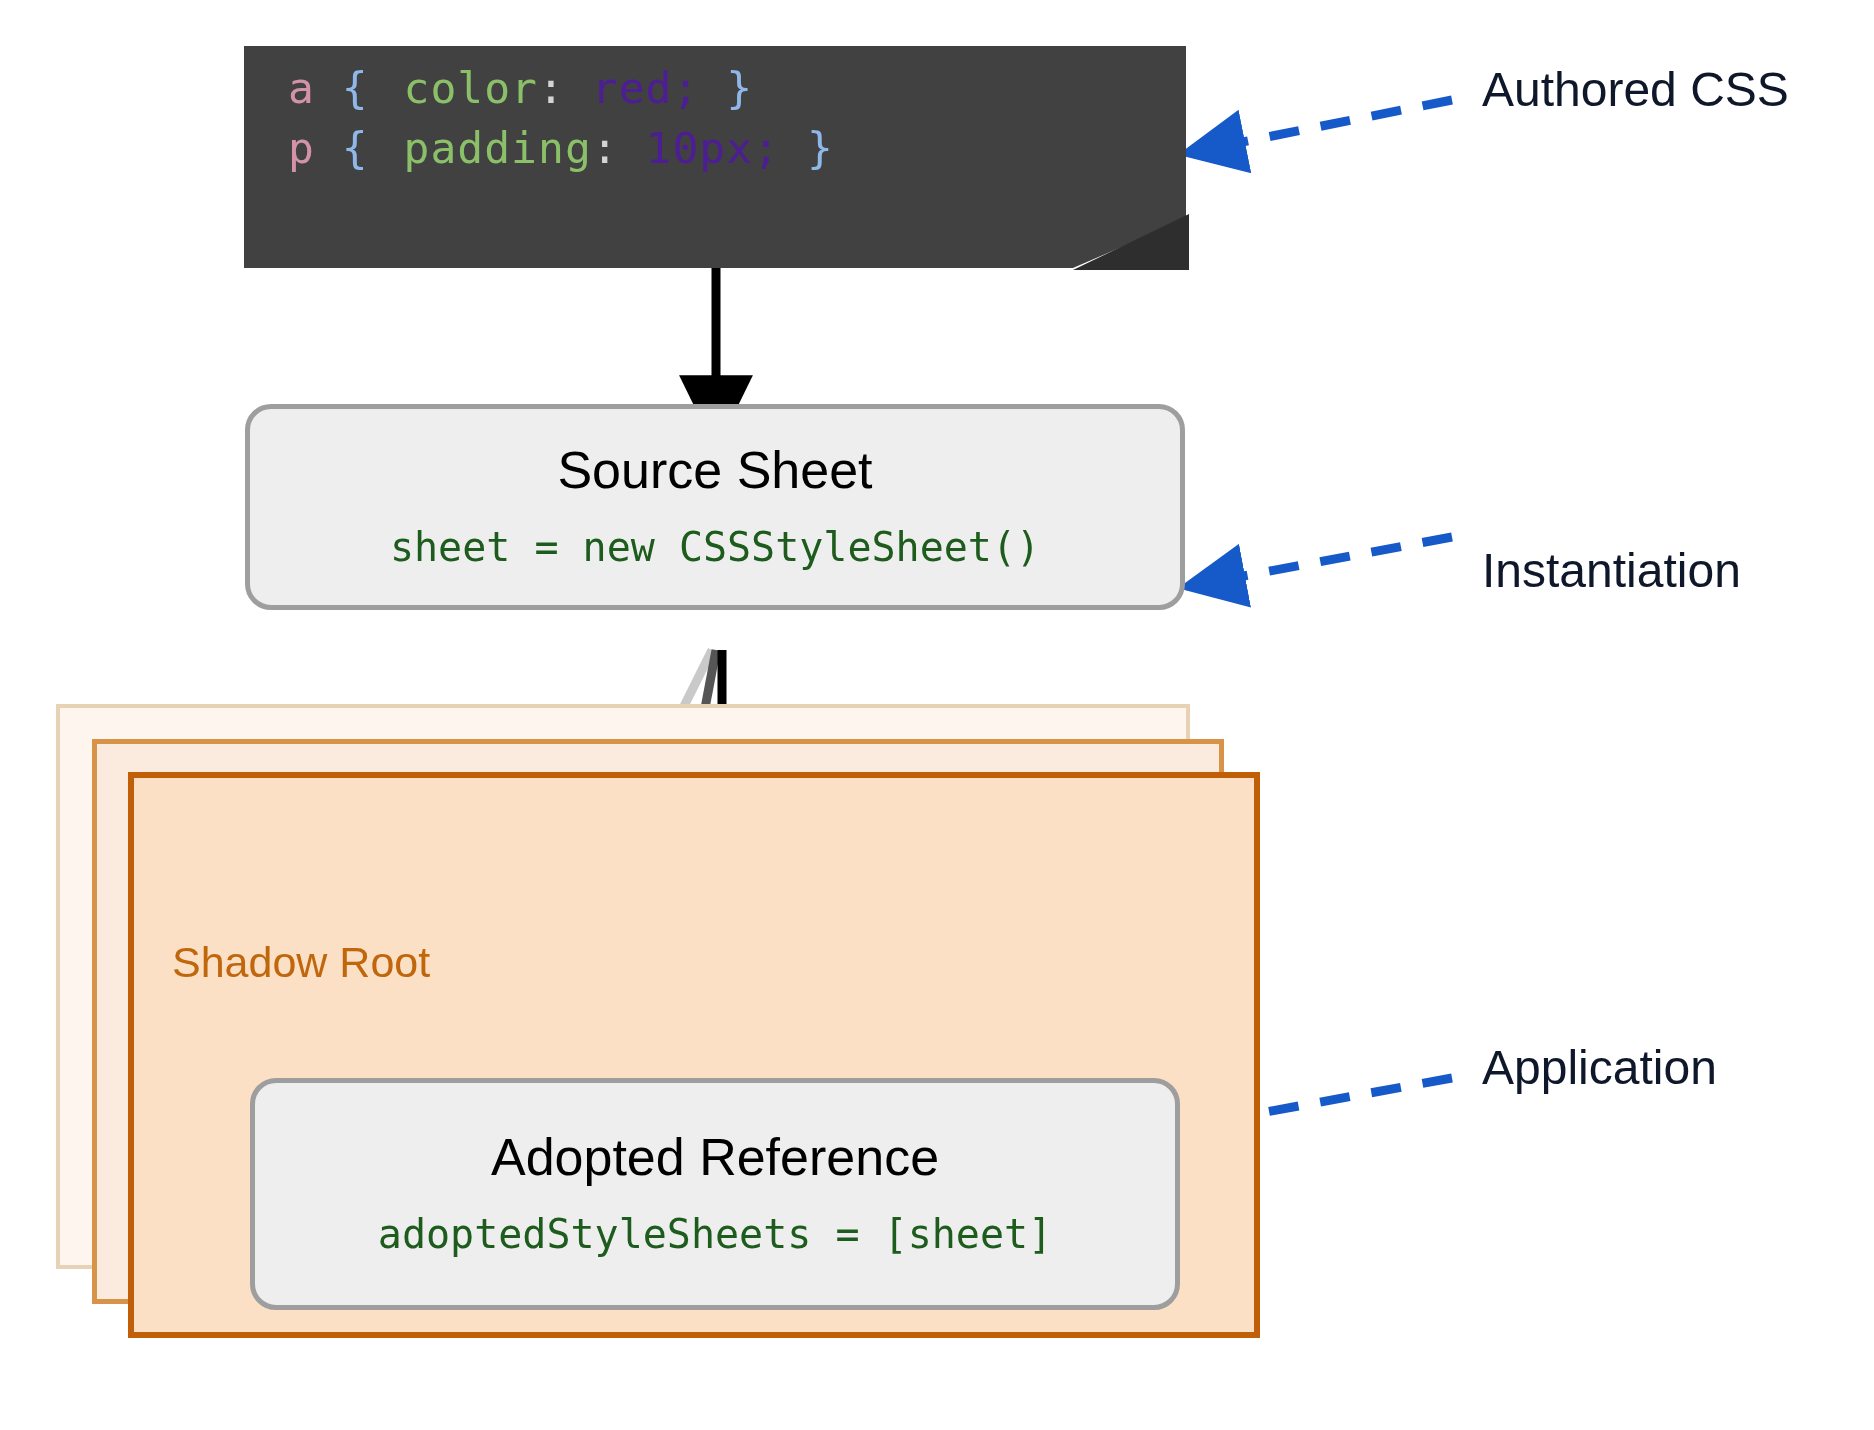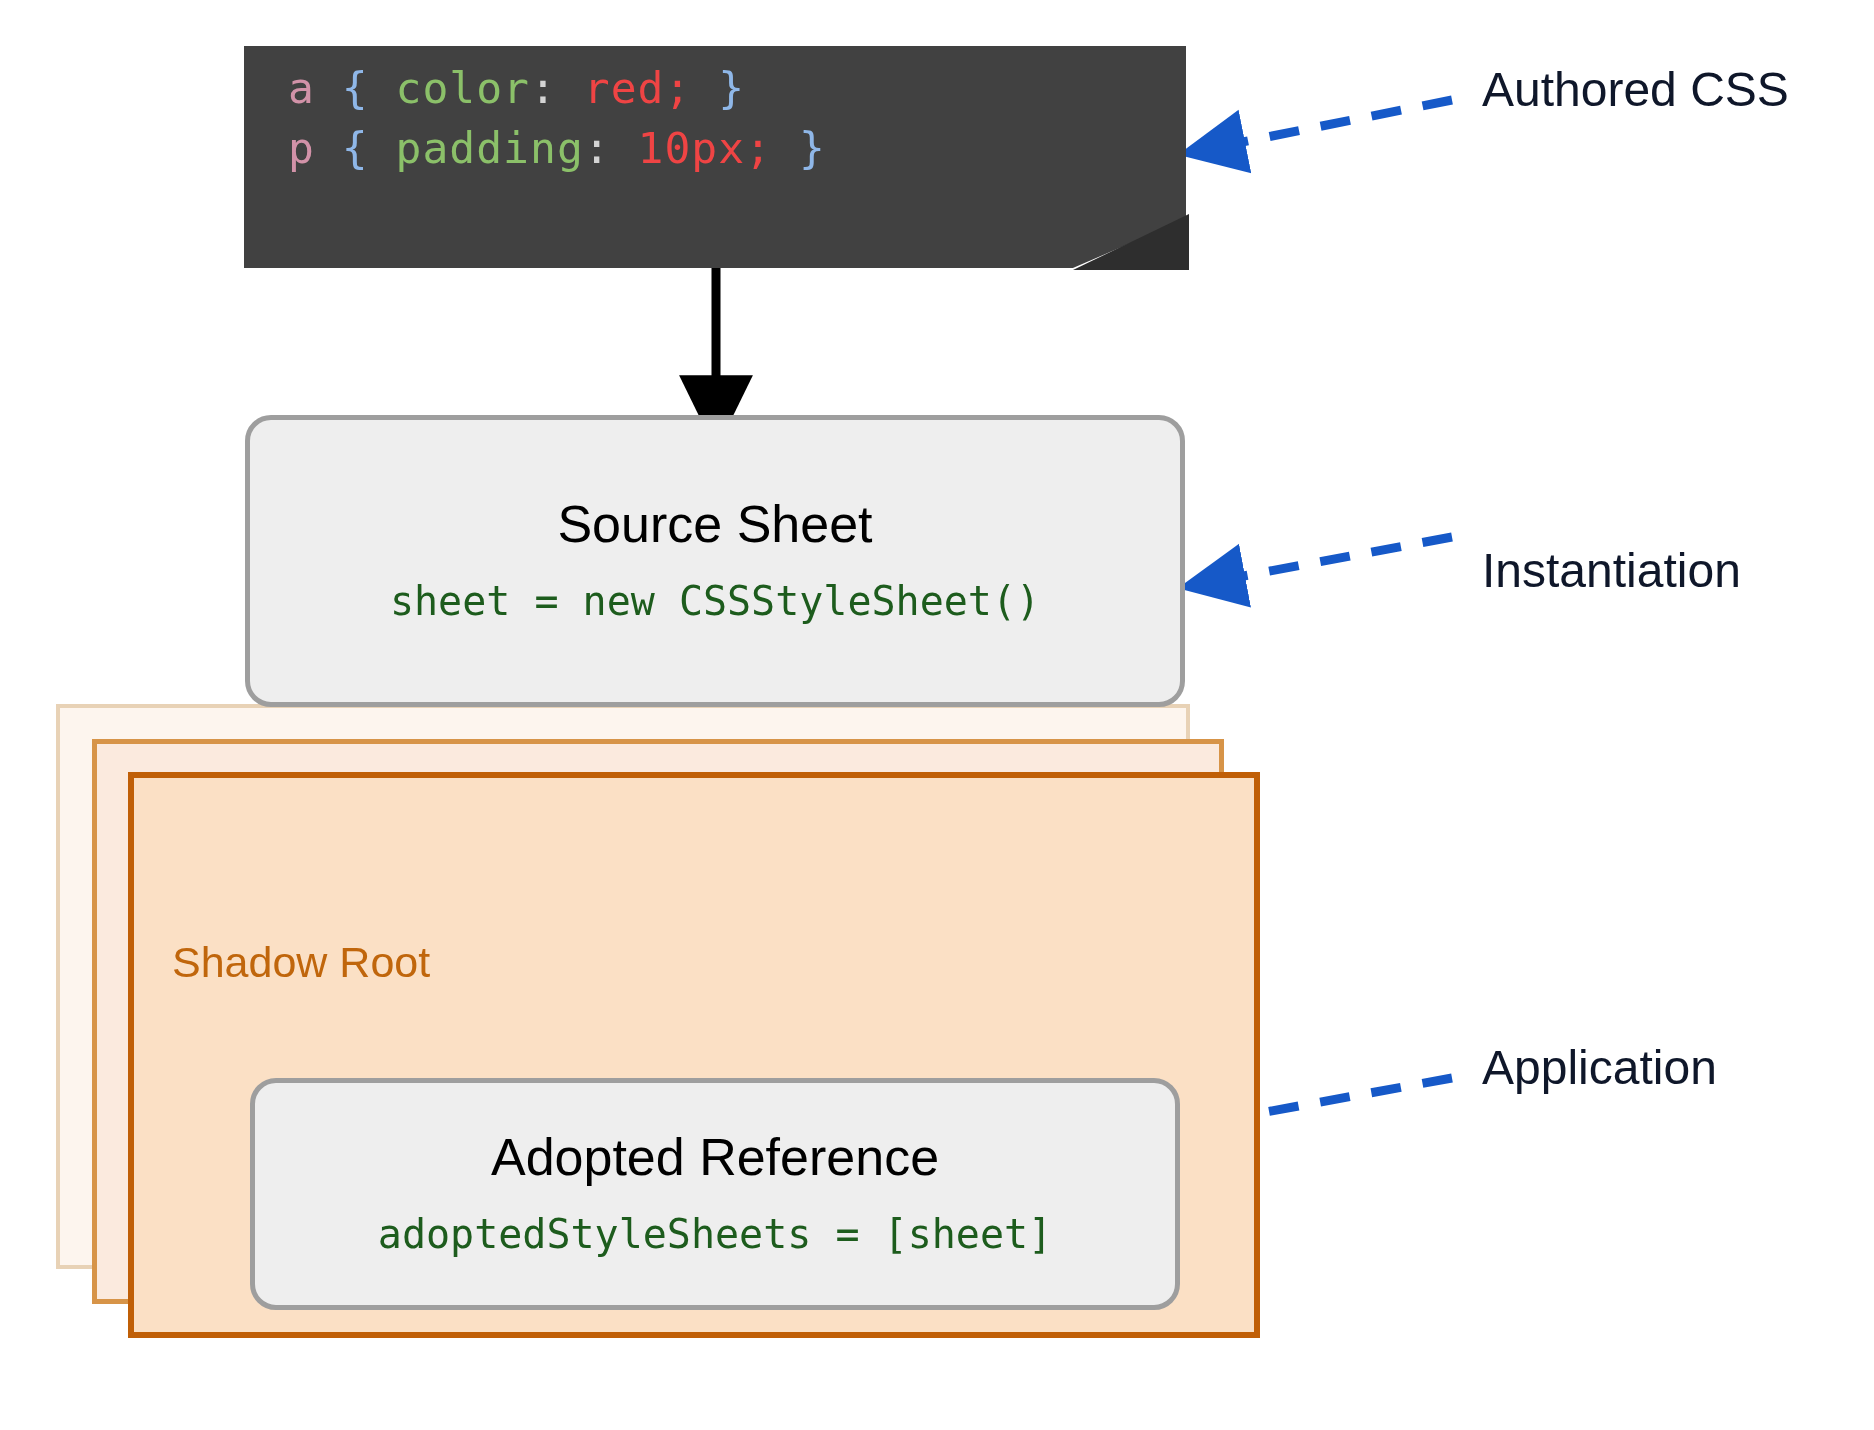--- a/index.html
+++ b/index.html
@@ -55,22 +55,22 @@
     top: 58px;
     z-index: 6;
     font-family: "DejaVu Sans Mono", monospace;
     font-size: 43px;
     line-height: 60px;
     white-space: pre;
     letter-spacing: 1px;
   }
   .tok-sel   { color: #d292a8; }
   .tok-brace { color: #8fb7e8; }
-  .tok-prop  { color: #8bc069; }
-  .tok-val   { color: #ef4444; margin-top: 44px; }
+  .tok-prop  { color: #8bc069; margin-left: 8px; }
+  .tok-val   { color: #4c1d95; margin-top: 44px; }
   .tok-punc  { color: #d4d4d4; }
 
   
   .node-box {
     position: absolute;
     background: #eeeeee;
     border: 5px solid #9e9e9e;
     border-radius: 26px;
     box-sizing: border-box;
     display: flex;
@@ -91,23 +91,23 @@
     font-size: 40px;
     color: #1d5c1d;
     line-height: 1.3;
     text-align: left;
     margin-top: 21px;
     letter-spacing: 0px;
   }
 
   #source-sheet-box {
     left: 245px;
-    top: 415px;
+    top: 404px;
     width: 940px;
-    height: 292px;
+    height: 206px;
   }
   #adopted-ref-box {
     left: 250px;
     top: 1078px;
     width: 930px;
     height: 232px;
   }
 
   
   .stack-layer {

